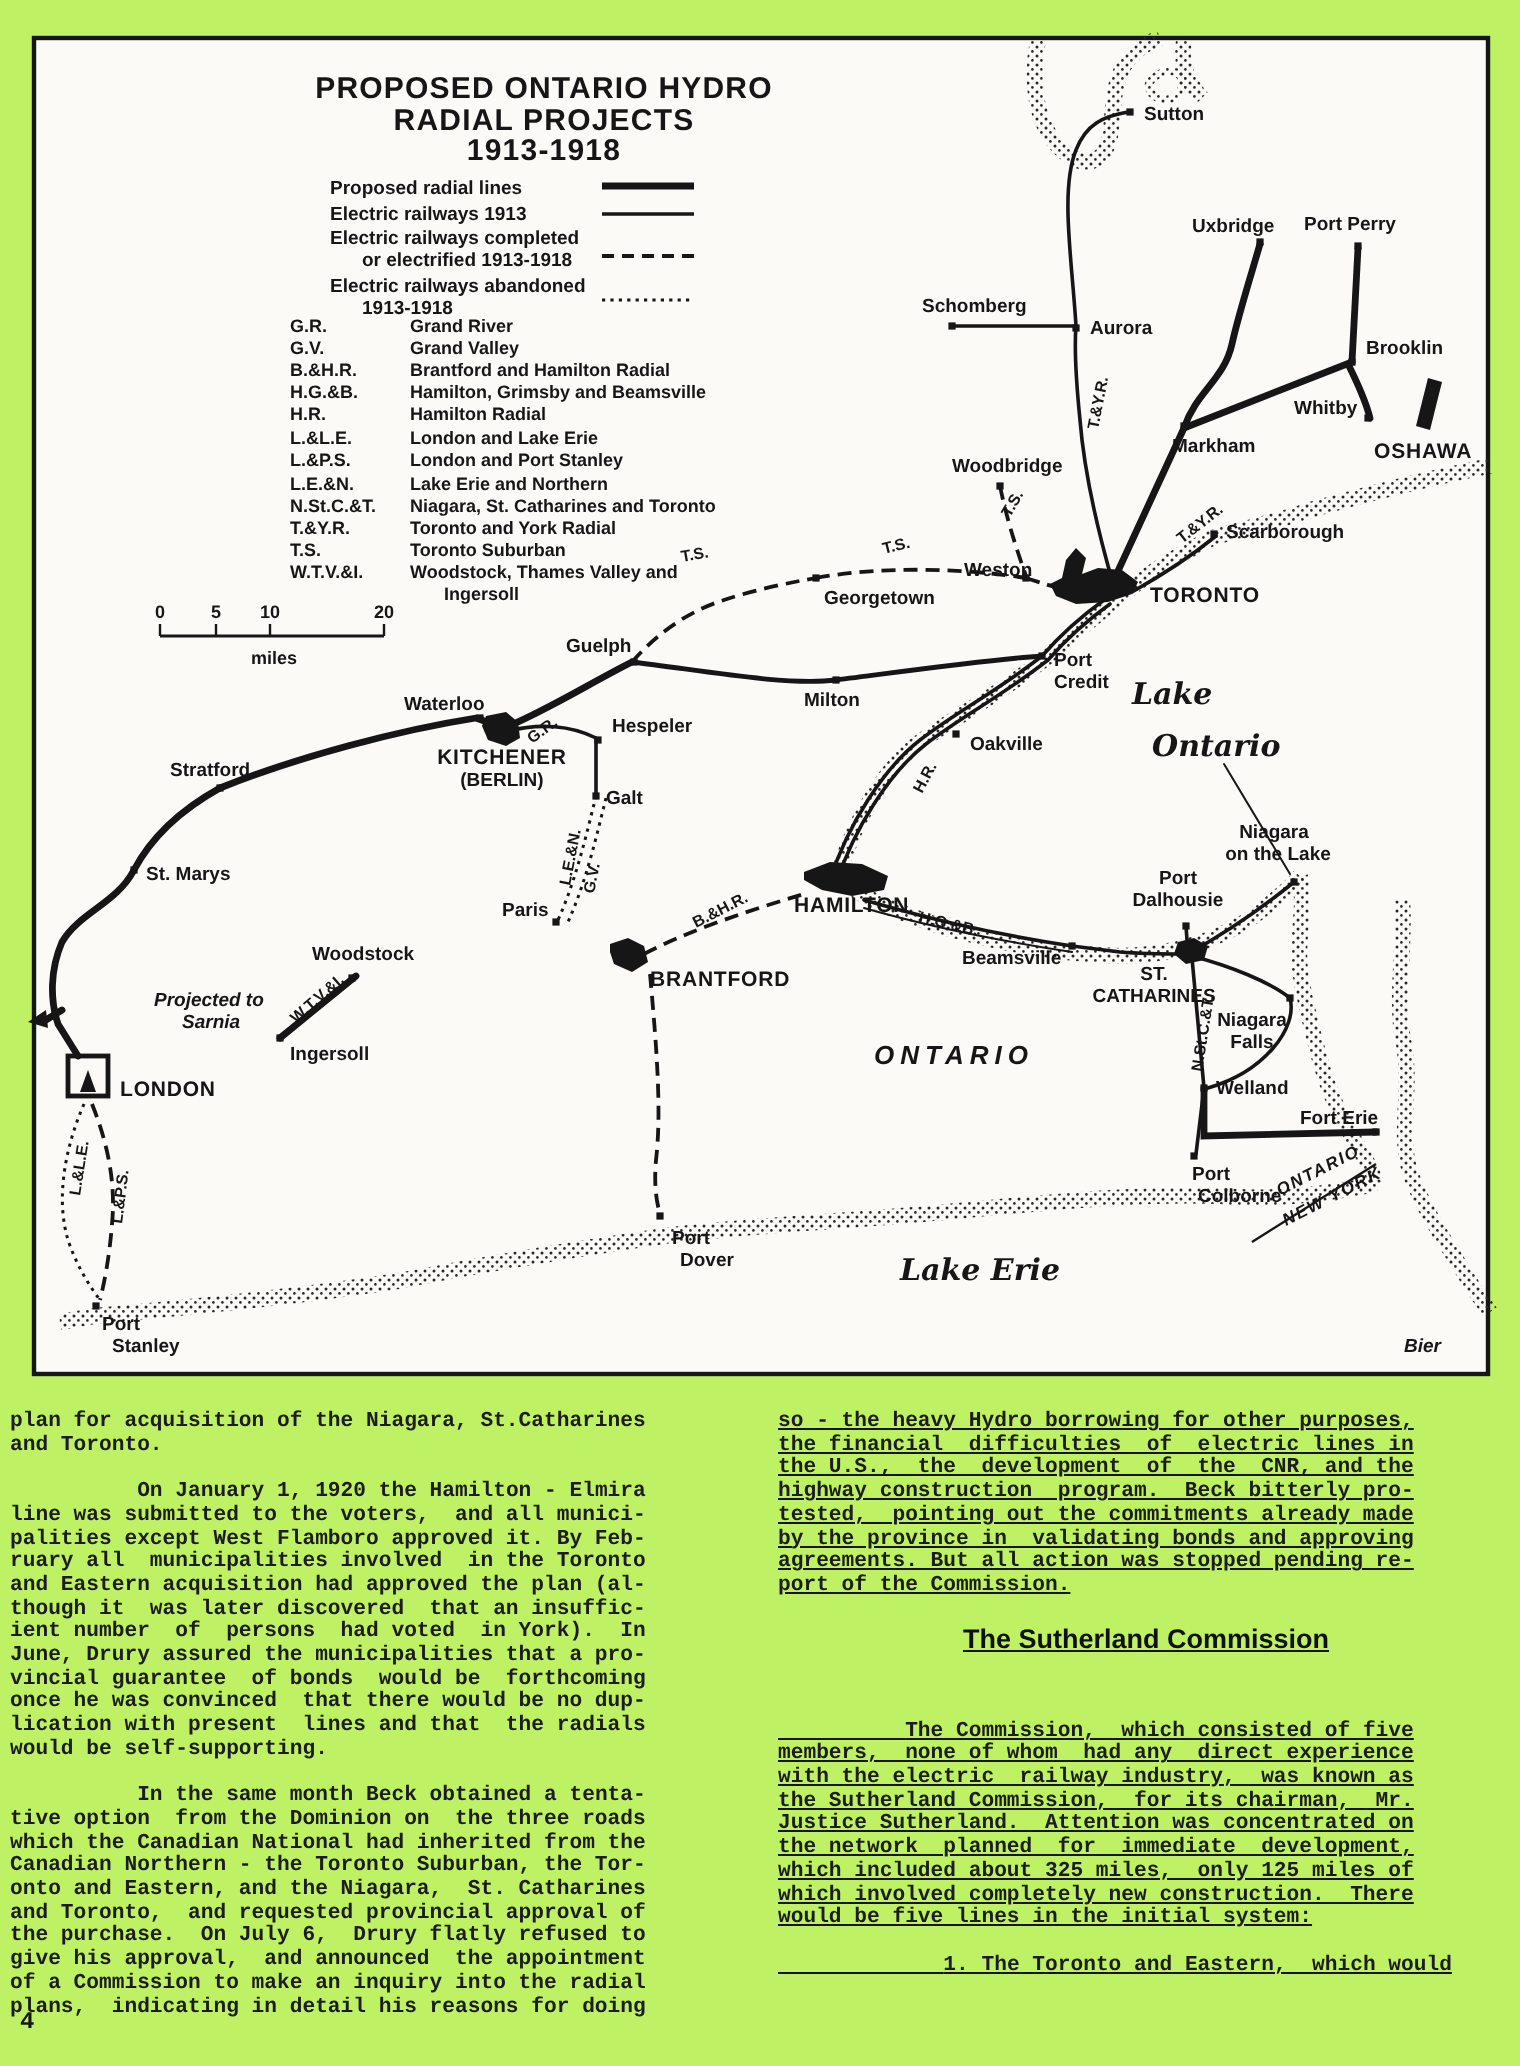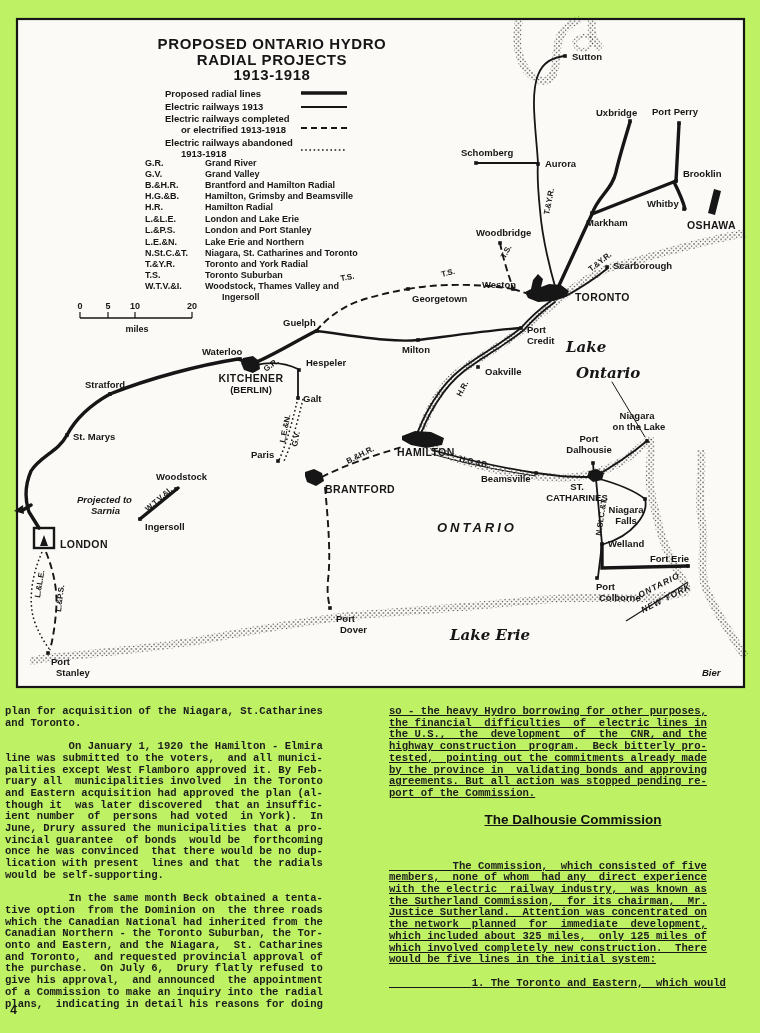--- a/index.html
+++ b/index.html
@@ -316,21 +316,21 @@
 
   <div class="col right">
     <pre>so - the heavy Hydro borrowing for other purposes,
 the financial  difficulties  of  electric lines in
 the U.S.,  the  development  of  the  CNR, and the
 highway construction  program.  Beck bitterly pro-
 tested,  pointing out the commitments already made
 by the province in  validating bonds and approving
 agreements. But all action was stopped pending re-
 port of the Commission.</pre>
-    <div class="sect-head">The Dalhousie Commission</div>
+    <div class="sect-head">The Sutherland Commission</div>
     <pre>          The Commission,  which consisted of five
 members,  none of whom  had any  direct experience
 with the electric  railway industry,  was known as
 the Sutherland Commission,  for its chairman,  Mr.
 Justice Sutherland.  Attention was concentrated on
 the network  planned  for  immediate  development,
 which included about 325 miles,  only 125 miles of
 which involved completely new construction.  There
 would be five lines in the initial system:
 

